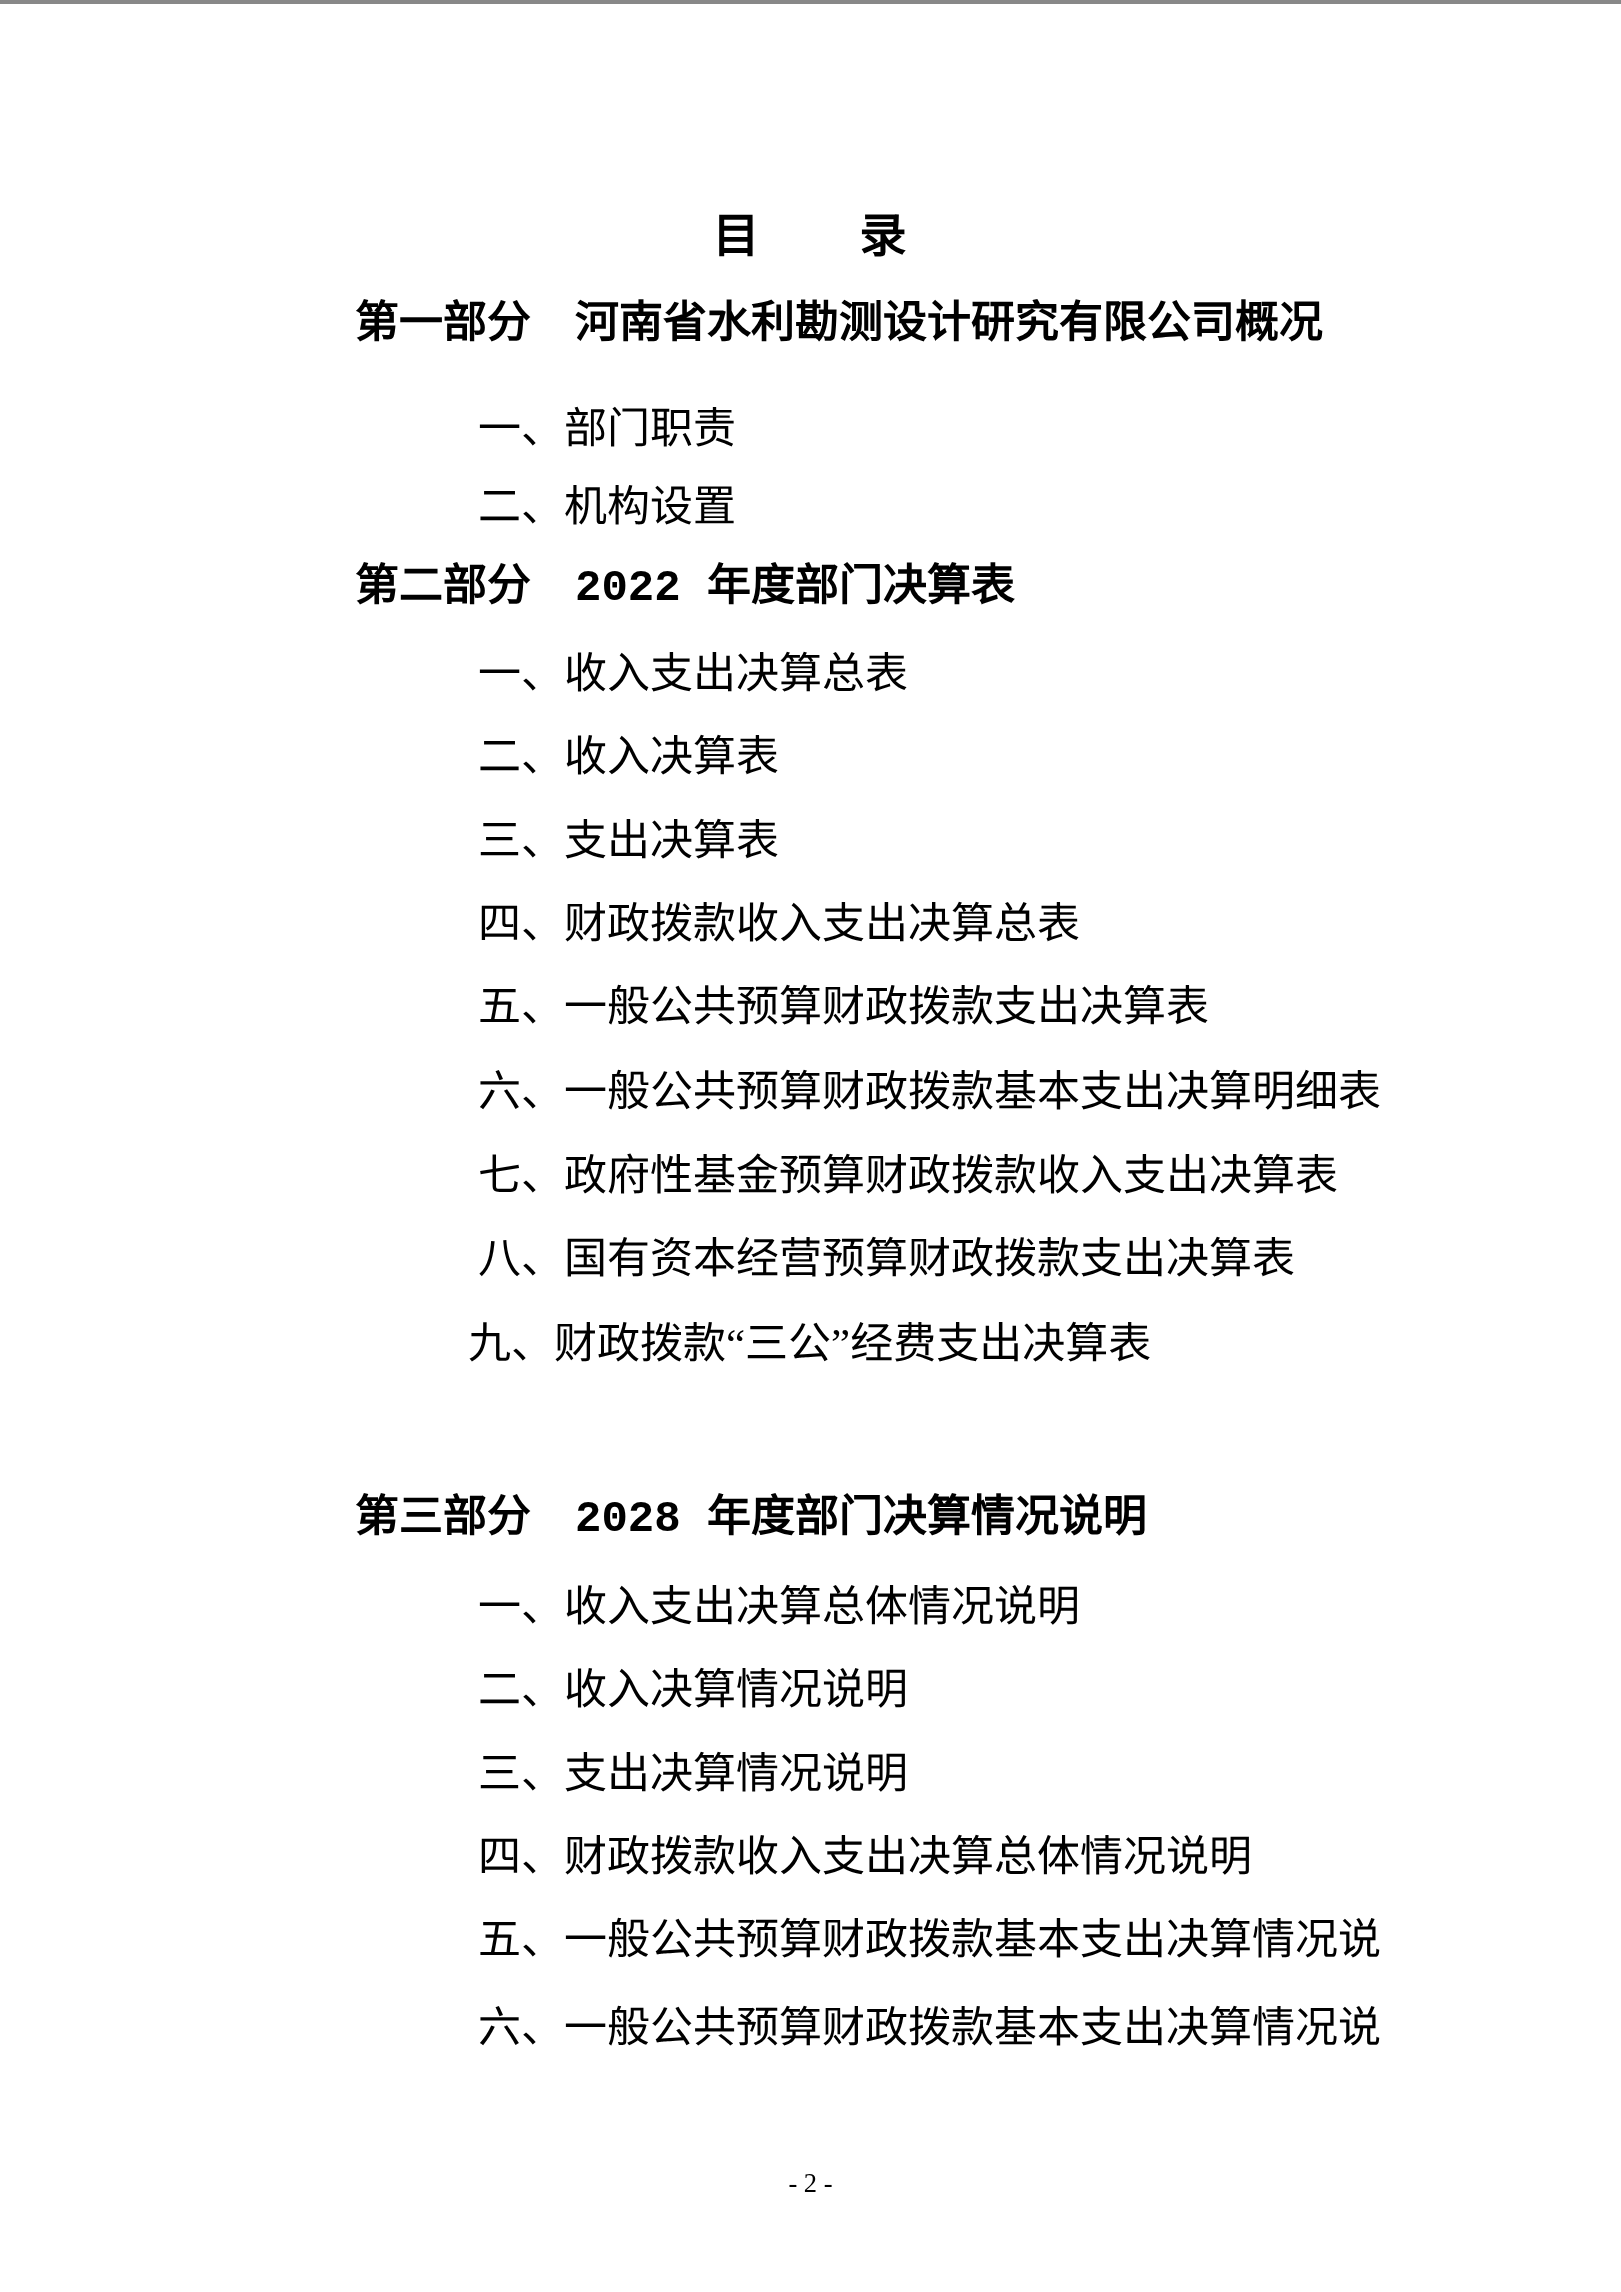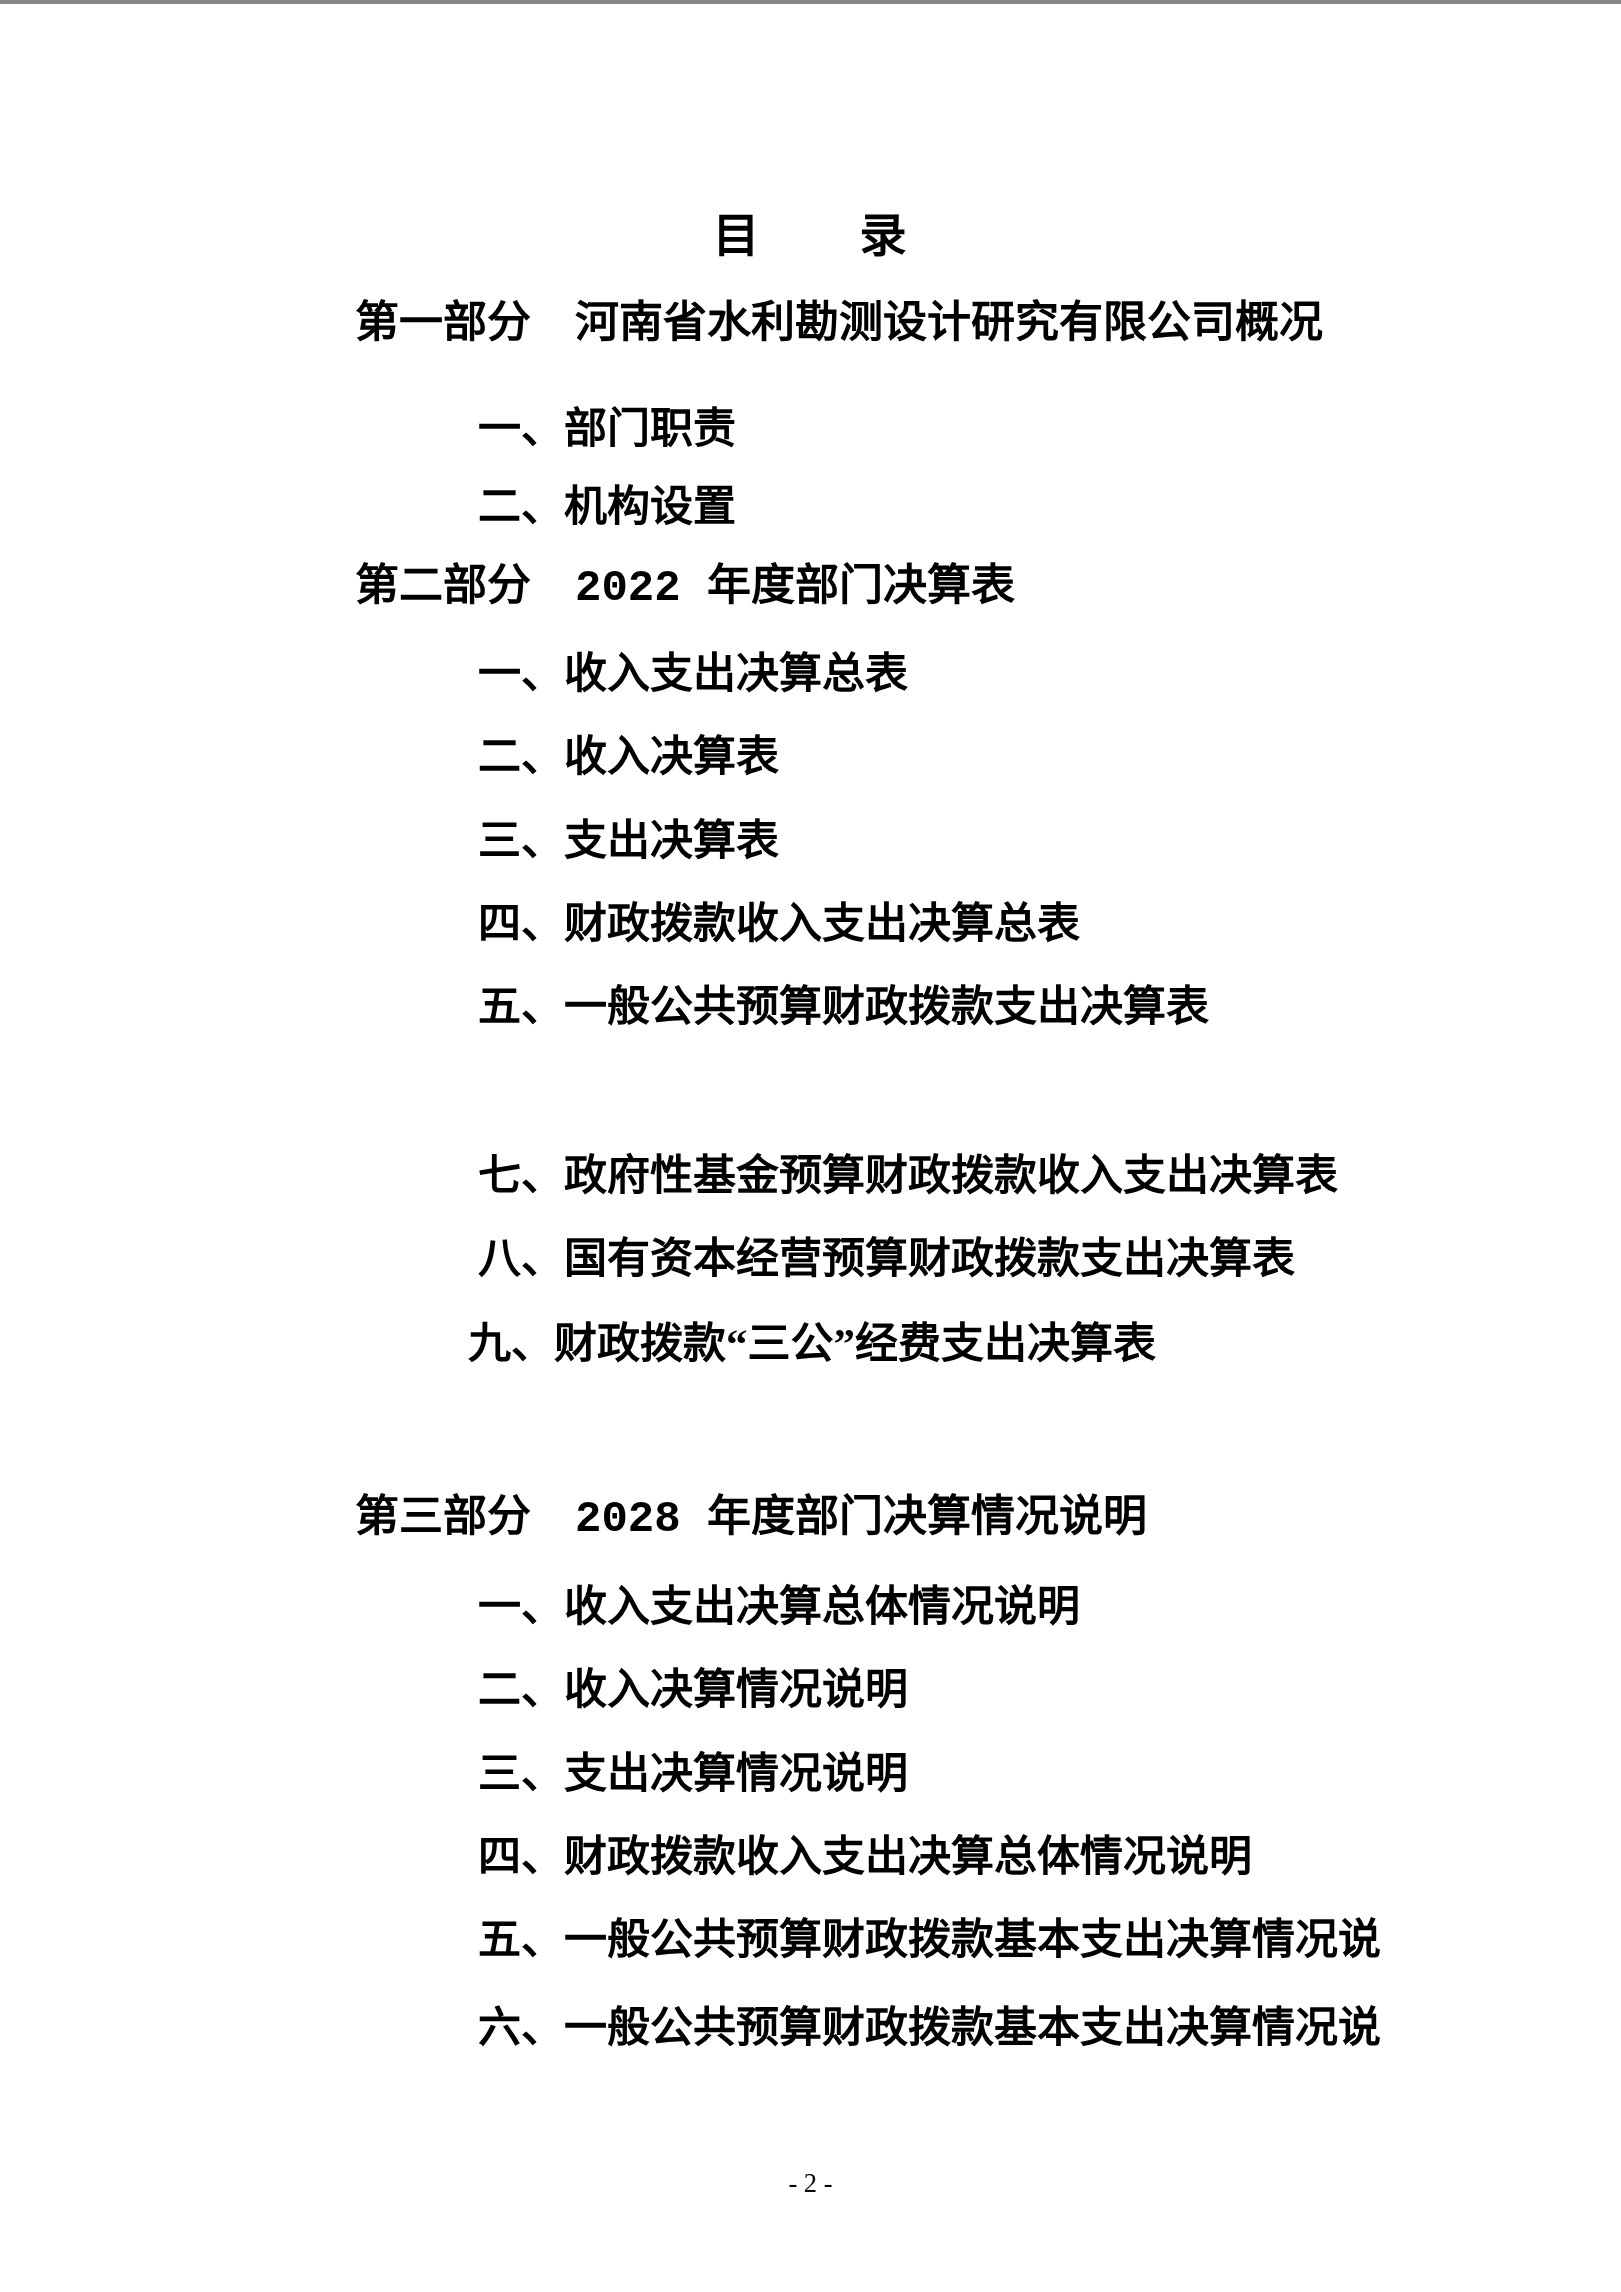--- a/index.html
+++ b/index.html
@@ -29,21 +29,21 @@
   }
   .part-heading{
     left:355px;
     font-family:Liberation Mono, monospace;
     font-weight:700;
     font-size:44px;
   }
   .toc-item{
     left:478px;
     font-size:43px;
-    font-weight:700;
+    font-weight:400;
   }
   .footer-pageno{
     left:0;
     width:100%;
     text-align:center;
     font-size:26.5px;
   }
 </style>
 </head>
 <body>
@@ -55,20 +55,21 @@
   <div class="line part-heading" style="top:299px">第一部分　河南省水利勘测设计研究有限公司概况</div>
   <div class="line toc-item" style="top:403px">一、部门职责</div>
   <div class="line toc-item" style="top:481px">二、机构设置</div>
 
   <div class="line part-heading" style="top:562px">第二部分　2022 年度部门决算表</div>
   <div class="line toc-item" style="top:648px">一、收入支出决算总表</div>
   <div class="line toc-item" style="top:731px">二、收入决算表</div>
   <div class="line toc-item" style="top:815px">三、支出决算表</div>
   <div class="line toc-item" style="top:898px">四、财政拨款收入支出决算总表</div>
   <div class="line toc-item" style="top:981px">五、一般公共预算财政拨款支出决算表</div>
+  <div class="line toc-item" style="top:1066px">六、一般公共预算财政拨款基本支出决算明细表</div>
   <div class="line toc-item" style="top:1150px">七、政府性基金预算财政拨款收入支出决算表</div>
   <div class="line toc-item" style="top:1233px">八、国有资本经营预算财政拨款支出决算表</div>
   <div class="line toc-item" style="top:1318px;left:468px">九、财政拨款“三公”经费支出决算表</div>
 
   <div class="line part-heading" style="top:1493px">第三部分　2028 年度部门决算情况说明</div>
   <div class="line toc-item" style="top:1581px">一、收入支出决算总体情况说明</div>
   <div class="line toc-item" style="top:1664px">二、收入决算情况说明</div>
   <div class="line toc-item" style="top:1748px">三、支出决算情况说明</div>
   <div class="line toc-item" style="top:1831px">四、财政拨款收入支出决算总体情况说明</div>
   <div class="line toc-item" style="top:1914px">五、一般公共预算财政拨款基本支出决算情况说</div>

